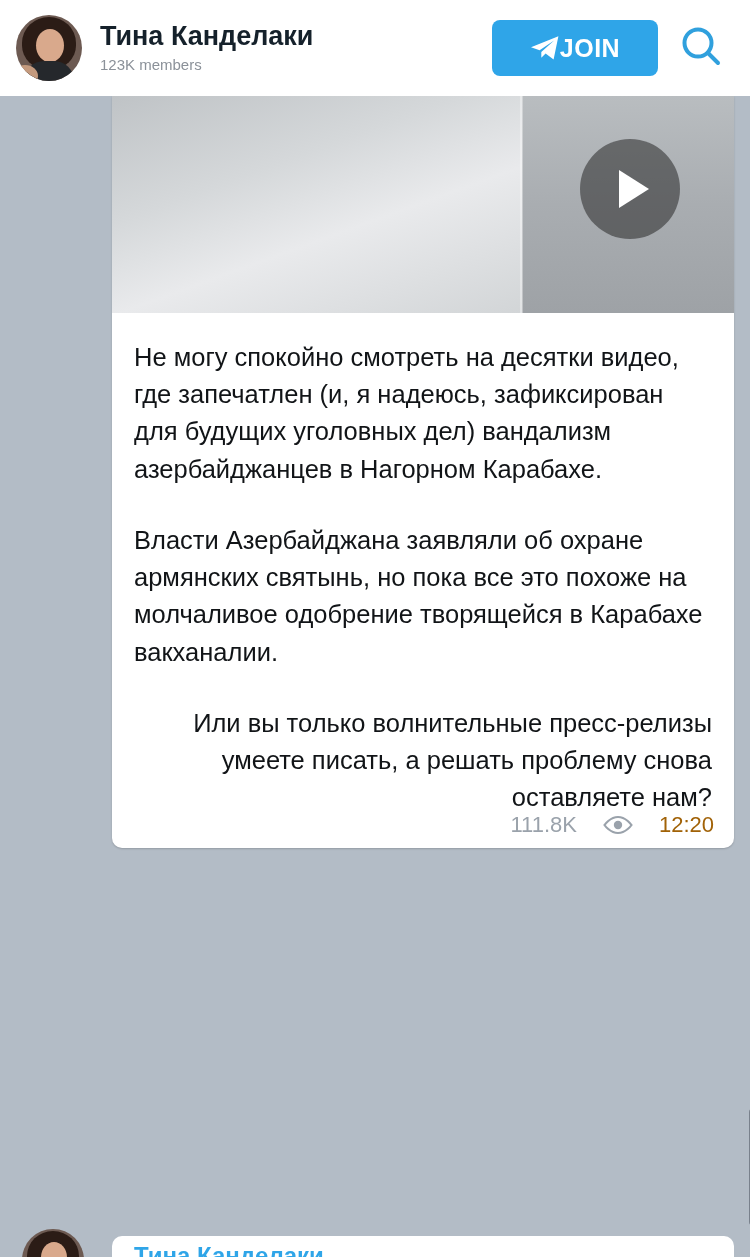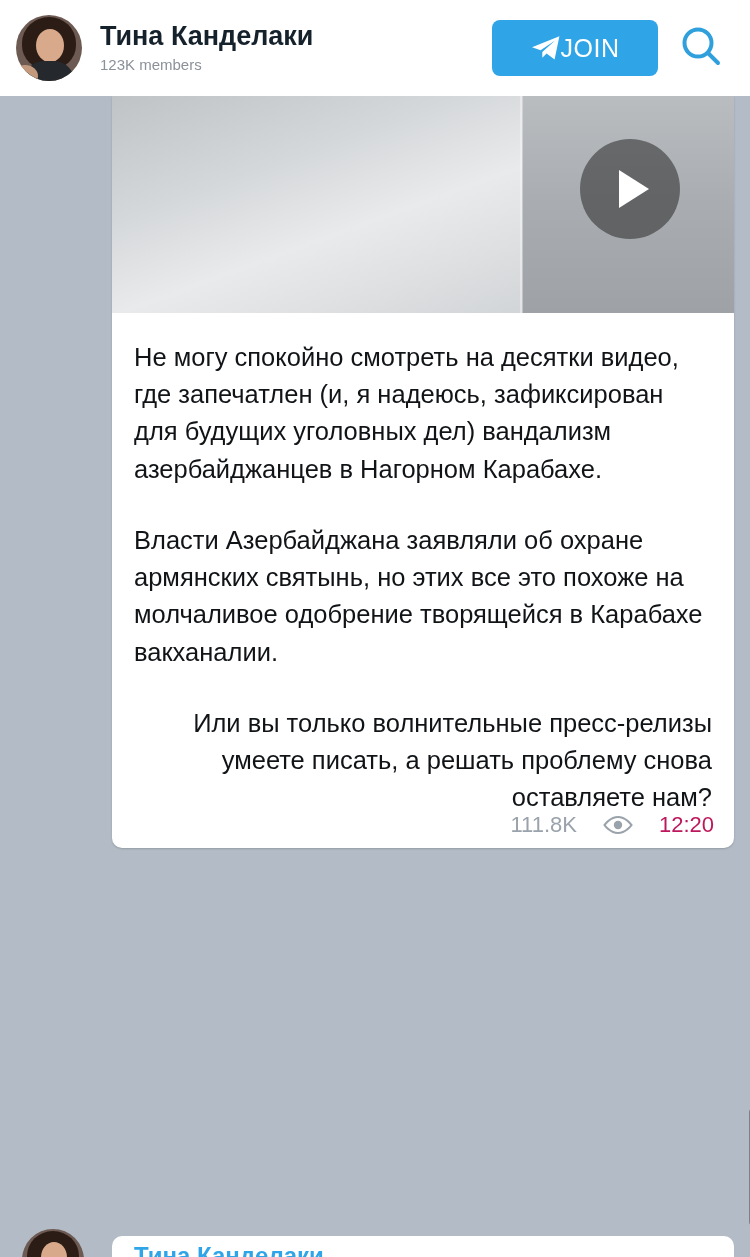--- a/index.html
+++ b/index.html
@@ -88,21 +88,21 @@
     flex: 0 0 auto;
     height: 56px;
     min-width: 166px;
     background: #2fa5e8;
     border-radius: 8px;
     display: flex;
     align-items: center;
     justify-content: center;
     color: #fff;
     font-size: 25px;
-    font-weight: normal;
+    font-weight: bold;
     letter-spacing: 0.5px;
     cursor: pointer;
     user-select: none;
   }
   .join-btn svg { display: block; }
   .search-btn {
     flex: 0 0 auto;
     width: 62px;
     height: 62px;
     margin-left: 12px;
@@ -198,21 +198,21 @@
     position: absolute;
     right: 20px;
     bottom: 10px;
     display: flex;
     align-items: center;
     gap: 26px;
     color: #9aa2ab;
     font-size: 22px;
   }
   .meta .views-count { color: #9aa2ab; }
-  .meta .time { color: #be185d; }
+  .meta .time { color: #a16207; }
   .eye-icon { display: block; }
 
   .msg-footer-pad {
     height: 22px;
   }
 
   
   .next-avatar {
     position: absolute;
     left: 14px;
@@ -306,21 +306,21 @@
       <div class="left-pane"></div>
       <div class="right-pane"></div>
       <div class="seam"></div>
       <div class="play-btn">
         <div class="play-tri"></div>
       </div>
     </div>
 
     <div class="body-text">
       <p>Не могу спокойно смотреть на десятки видео, где запечатлен (и, я надеюсь, зафиксирован для будущих уголовных дел) вандализм азербайджанцев в Нагорном Карабахе.</p>
-      <p>Власти Азербайджана заявляли об охране армянских святынь, но этих все это похоже на молчаливое одобрение творящейся в Карабахе вакханалии.</p>
+      <p>Власти Азербайджана заявляли об охране армянских святынь, но пока все это похоже на молчаливое одобрение творящейся в Карабахе вакханалии.</p>
       <p class="last-para">Или вы только волнительные пресс-релизы умеете писать, а решать проблему снова оставляете нам?</p>
     </div>
 
     <div class="msg-footer-pad"></div>
 
     <div class="meta">
       <span class="views-count">111.8K</span>
       <span>
         <svg class="eye-icon" width="30" height="20" viewBox="0 0 30 20" aria-hidden="true">
           <path d="M15 2 C23 2 28.5 10 28.5 10 C28.5 10 23 18 15 18 C7 18 1.5 10 1.5 10 C1.5 10 7 2 15 2 Z" fill="none" stroke="#9aa2ab" stroke-width="2.2"></path>

